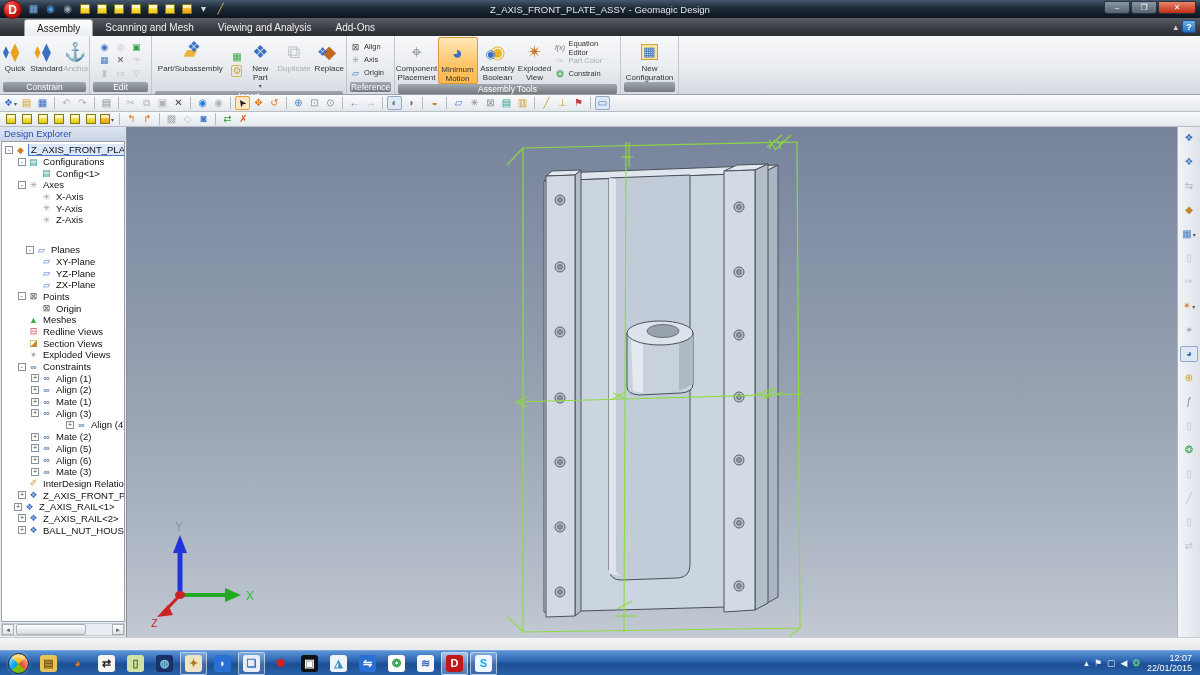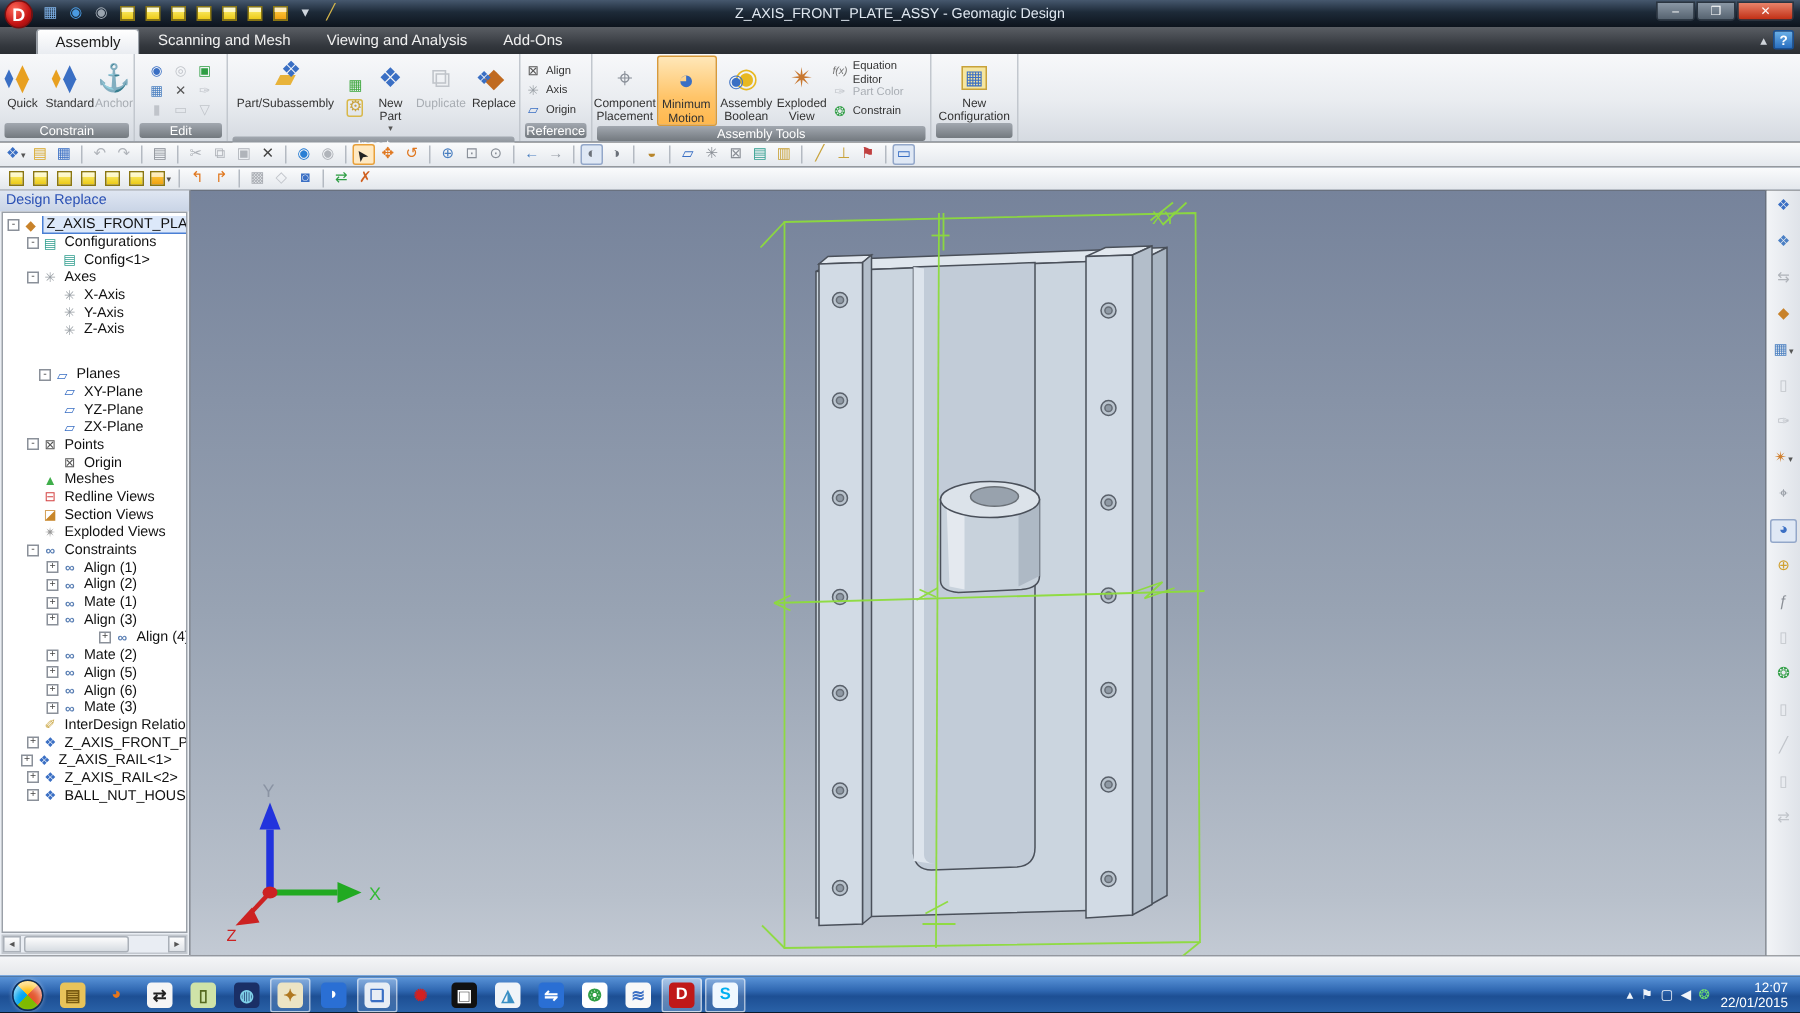--- a/index.html
+++ b/index.html
@@ -466,21 +466,21 @@
       <div class="tbtn">
         <span class="glyph" style="color: rgb(47, 158, 68);">⇄</span>
       </div>
       <div class="tbtn">
         <span class="glyph" style="color: rgb(208, 96, 32);">✗</span>
       </div>
     </div>
 
   <div class="main">
     <div class="explorer">
-      <div class="exp-title">Design Replace</div>
+      <div class="exp-title">Design Explorer</div>
       <div class="tree" id="tree">
           <div class="trow" style="padding-left: 3px;">
             <div class="ttoggle">-</div>
             <span class="ti ti-assembly"></span>
             <span class="tlabel selected">Z_AXIS_FRONT_PLATE_ASS</span>
           </div>
           <div class="trow" style="padding-left: 16px;">
             <div class="ttoggle">-</div>
             <span class="ti ti-config"></span>
             <span class="tlabel">Configurations</span>

